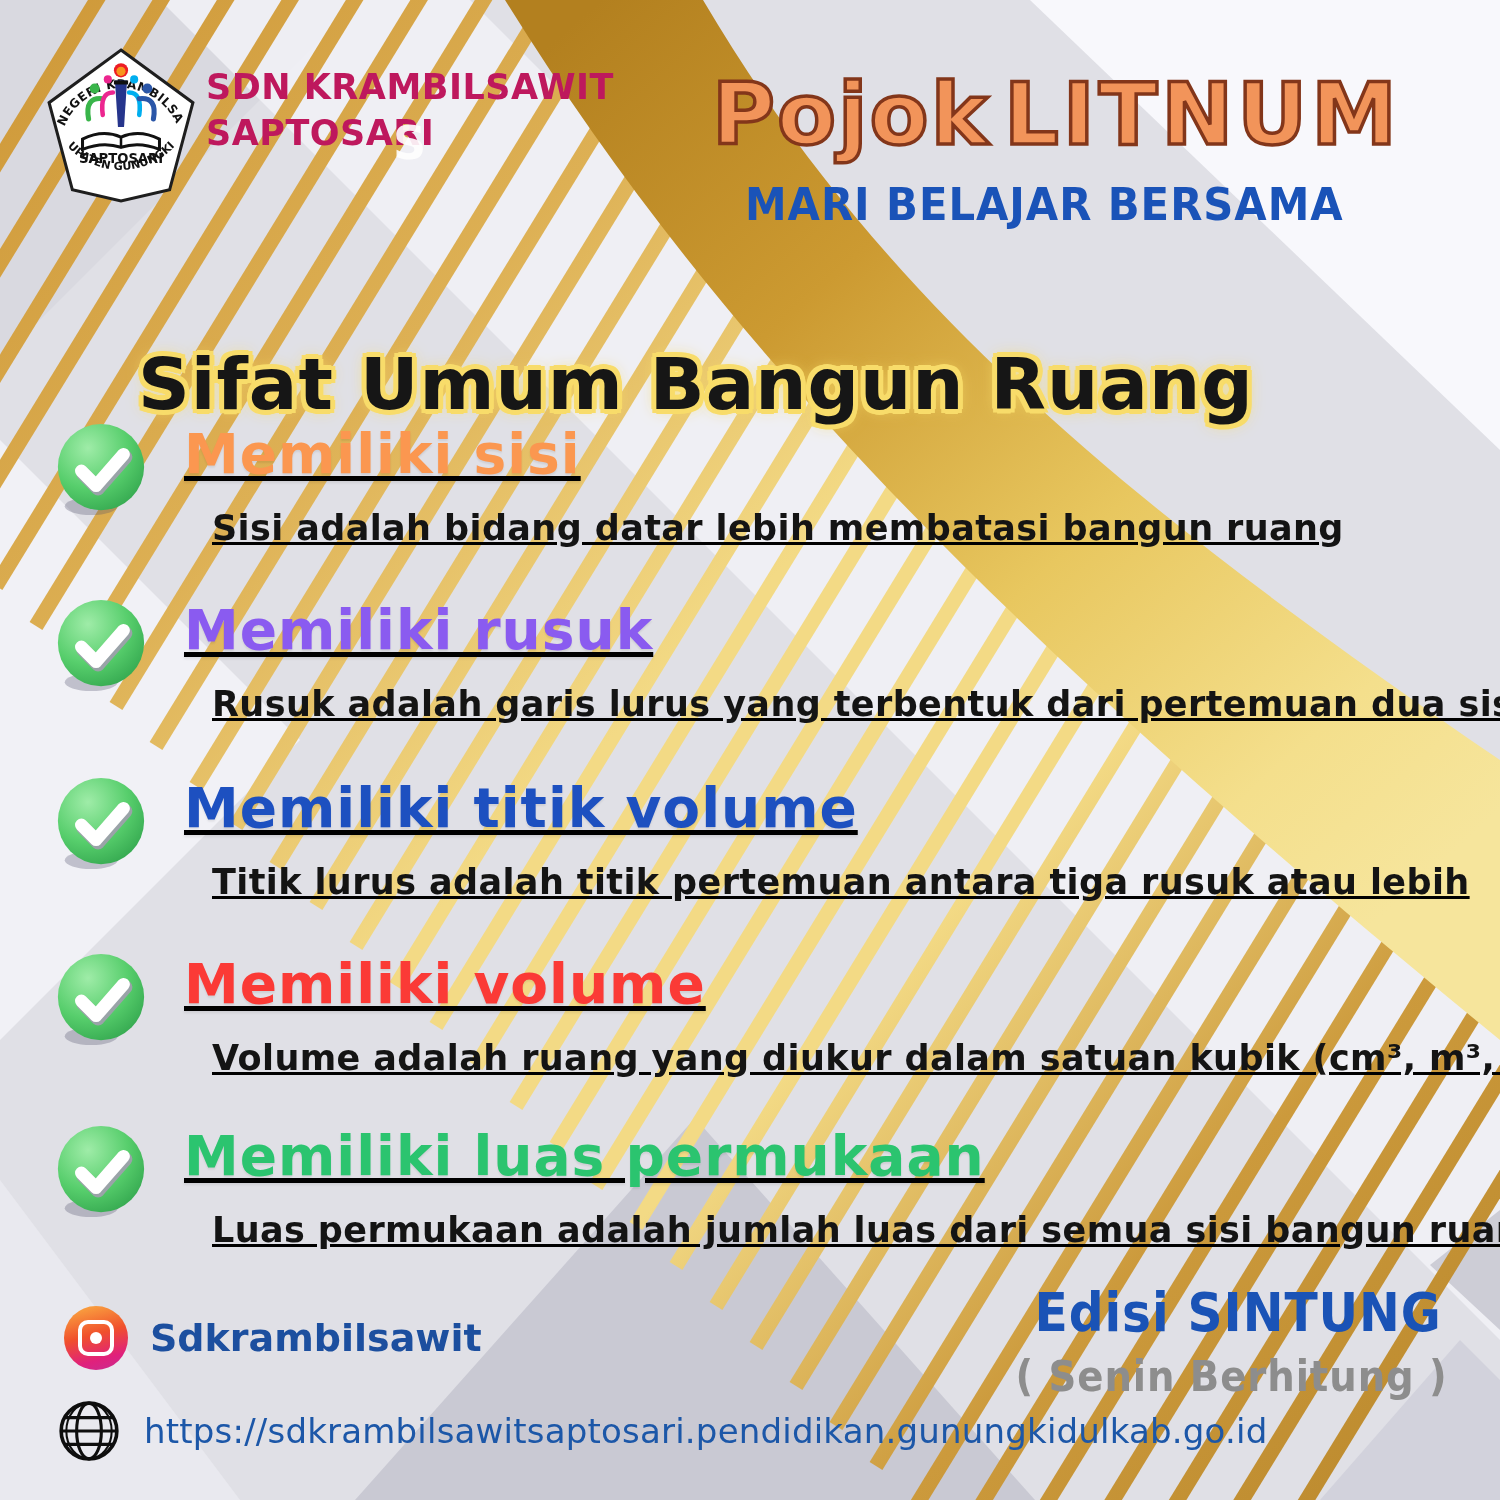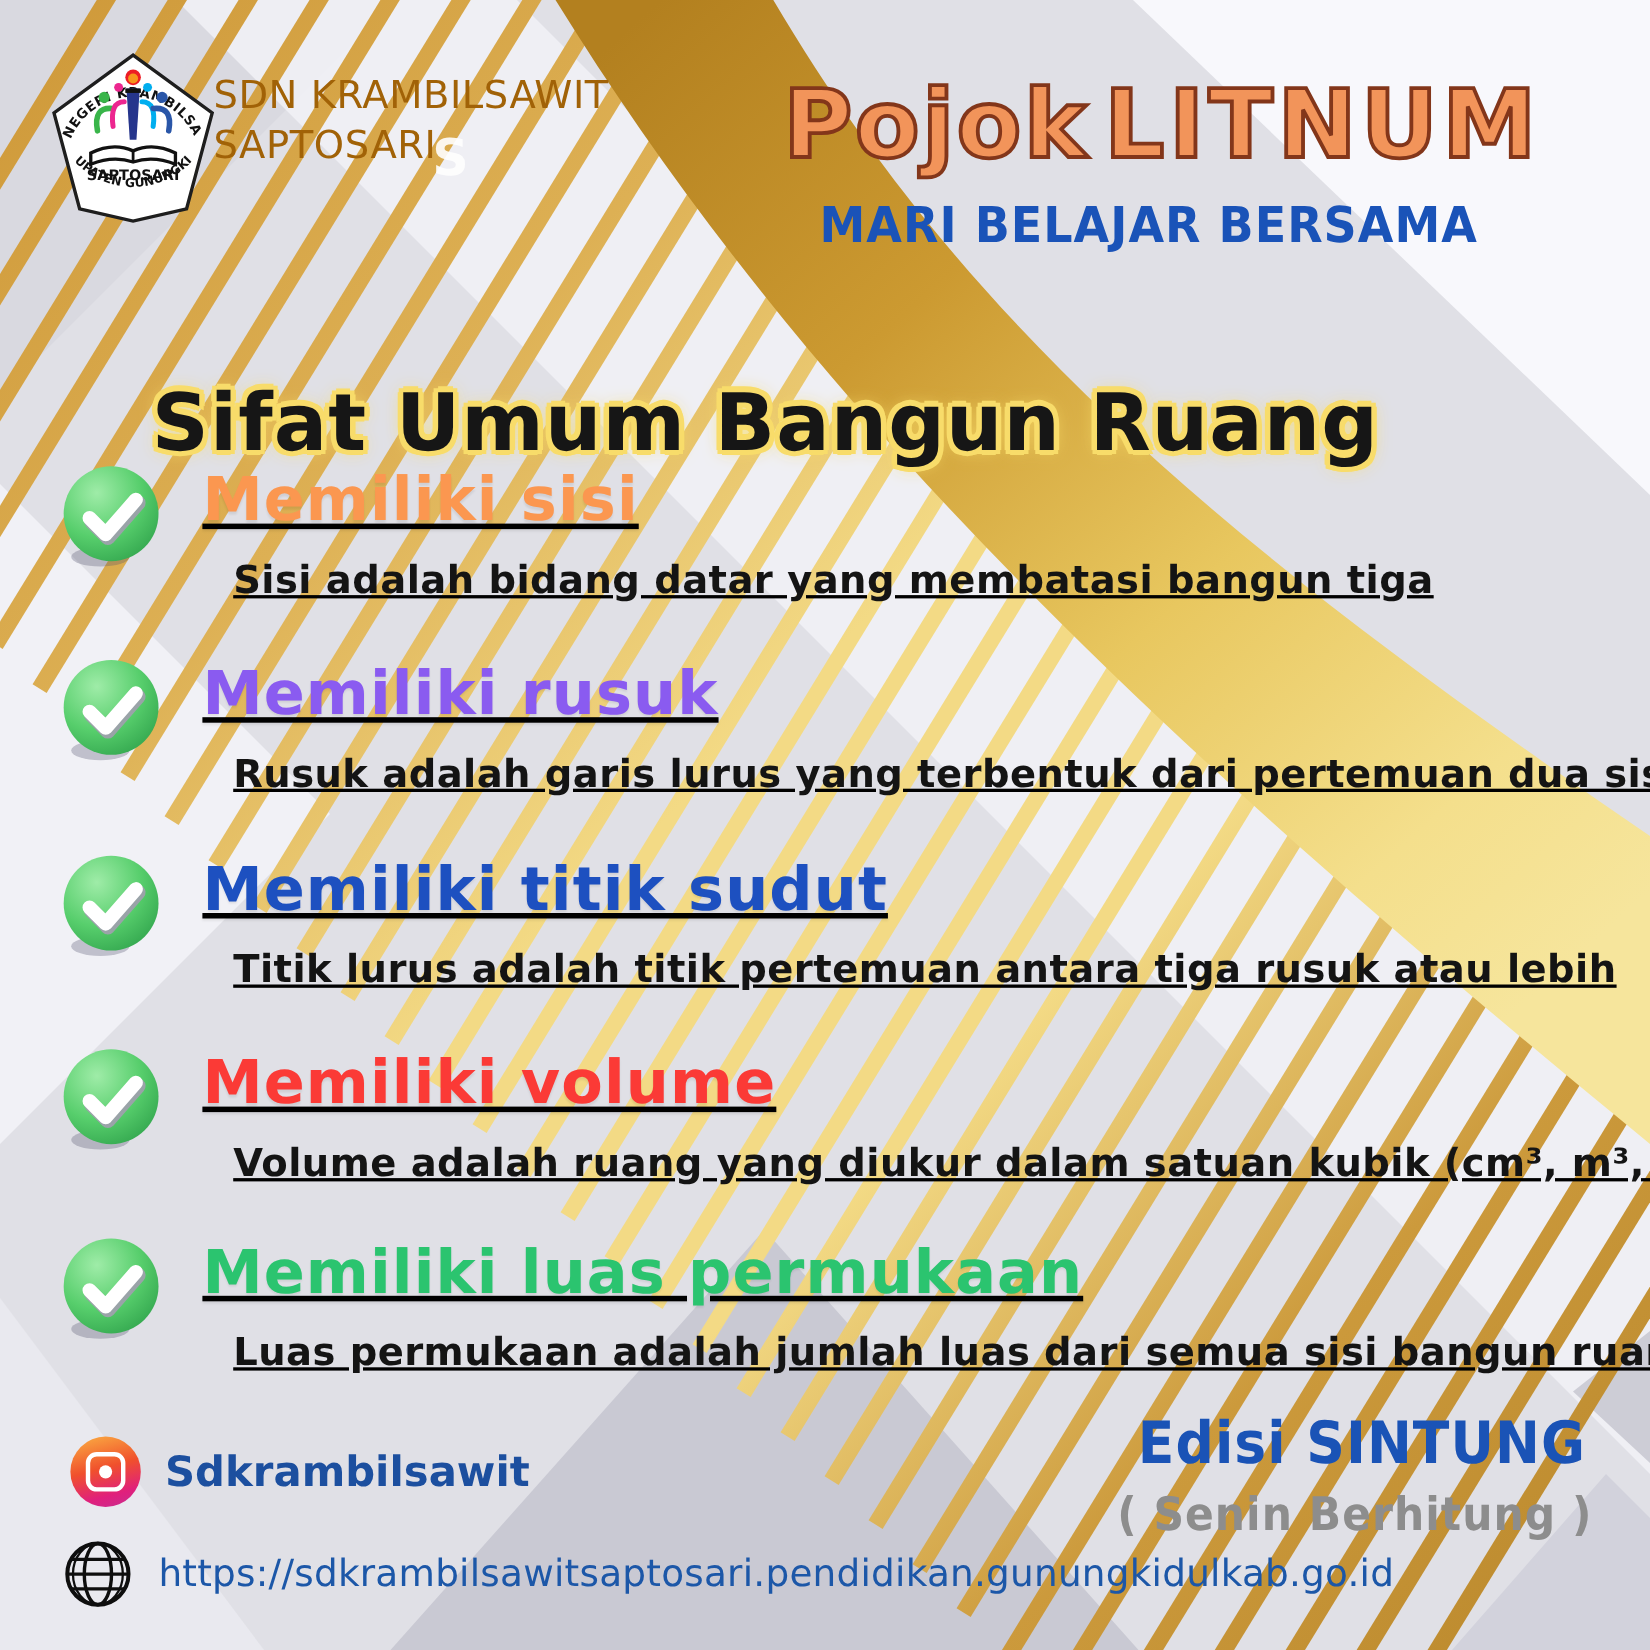--- a/index.html
+++ b/index.html
@@ -5,22 +5,22 @@
   html,body{margin:0;padding:0;}
   .poster{
     position:relative; width:1500px; height:1500px; overflow:hidden;
     background:#E0E0E6; font-family:"DejaVu Sans","Liberation Sans",sans-serif;
   }
   .bg-svg{position:absolute; inset:0; width:1500px; height:1500px; display:block;}
 
   
   .logo{position:absolute; left:42px; top:46px; width:158px; height:158px;}
   .school-name{
-    position:absolute; left:194px; top:64px; font-size:35px; font-weight:400;
-    color:#a16207; line-height:1.32; letter-spacing:.5px;
+    position:absolute; left:206px; top:64px; font-size:35px; font-weight:700;
+    color:#be185d; line-height:1.32; letter-spacing:.5px;
   }
   .watermark-s{
     position:absolute; left:393px; top:116px; font-size:46px; font-weight:700;
     color:#ffffff; opacity:.9;
   }
   .program-title{
     position:absolute; left:712px; top:64px; font-size:86px; font-weight:800;
     color:#F2945A; -webkit-text-stroke:3.5px #83361A; letter-spacing:2px;
     white-space:nowrap;
   }
@@ -208,21 +208,21 @@
 
   <div class="item" style="top:420px">
     <svg class="check-icon" viewBox="0 0 100 100">
       <ellipse cx="40" cy="88" rx="27" ry="9" fill="rgba(80,80,105,0.30)"></ellipse>
       <circle cx="50" cy="48" r="44" fill="url(#sphereGrad)"></circle>
       <path d="M30 52 L45 67 L73 35" stroke="#9aa3a8" stroke-width="14" fill="none" stroke-linecap="round" stroke-linejoin="round" transform="translate(2,3)"></path>
       <path d="M30 52 L45 67 L73 35" stroke="#ffffff" stroke-width="13" fill="none" stroke-linecap="round" stroke-linejoin="round"></path>
     </svg>
     <div class="item-text">
       <h2 class="item-heading" style="color: rgb(251, 151, 80);">Memiliki sisi</h2>
-      <p class="item-desc">Sisi adalah bidang datar yang membatasi bangun tiga</p>
+      <p class="item-desc">Sisi adalah bidang datar lebih membatasi bangun ruang</p>
     </div>
   </div>
 
   <div class="item" style="top:596px">
     <svg class="check-icon" viewBox="0 0 100 100">
       <ellipse cx="40" cy="88" rx="27" ry="9" fill="rgba(80,80,105,0.30)"></ellipse>
       <circle cx="50" cy="48" r="44" fill="url(#sphereGrad)"></circle>
       <path d="M30 52 L45 67 L73 35" stroke="#9aa3a8" stroke-width="14" fill="none" stroke-linecap="round" stroke-linejoin="round" transform="translate(2,3)"></path>
       <path d="M30 52 L45 67 L73 35" stroke="#ffffff" stroke-width="13" fill="none" stroke-linecap="round" stroke-linejoin="round"></path>
     </svg>
@@ -233,21 +233,21 @@
   </div>
 
   <div class="item" style="top:774px">
     <svg class="check-icon" viewBox="0 0 100 100">
       <ellipse cx="40" cy="88" rx="27" ry="9" fill="rgba(80,80,105,0.30)"></ellipse>
       <circle cx="50" cy="48" r="44" fill="url(#sphereGrad)"></circle>
       <path d="M30 52 L45 67 L73 35" stroke="#9aa3a8" stroke-width="14" fill="none" stroke-linecap="round" stroke-linejoin="round" transform="translate(2,3)"></path>
       <path d="M30 52 L45 67 L73 35" stroke="#ffffff" stroke-width="13" fill="none" stroke-linecap="round" stroke-linejoin="round"></path>
     </svg>
     <div class="item-text">
-      <h2 class="item-heading" style="color: rgb(29, 80, 192);">Memiliki titik sudut</h2>
+      <h2 class="item-heading" style="color: rgb(29, 80, 192);">Memiliki titik volume</h2>
       <p class="item-desc">Titik lurus adalah titik pertemuan antara tiga rusuk atau lebih</p>
     </div>
   </div>
 
   <div class="item" style="top:950px">
     <svg class="check-icon" viewBox="0 0 100 100">
       <ellipse cx="40" cy="88" rx="27" ry="9" fill="rgba(80,80,105,0.30)"></ellipse>
       <circle cx="50" cy="48" r="44" fill="url(#sphereGrad)"></circle>
       <path d="M30 52 L45 67 L73 35" stroke="#9aa3a8" stroke-width="14" fill="none" stroke-linecap="round" stroke-linejoin="round" transform="translate(2,3)"></path>
       <path d="M30 52 L45 67 L73 35" stroke="#ffffff" stroke-width="13" fill="none" stroke-linecap="round" stroke-linejoin="round"></path>

